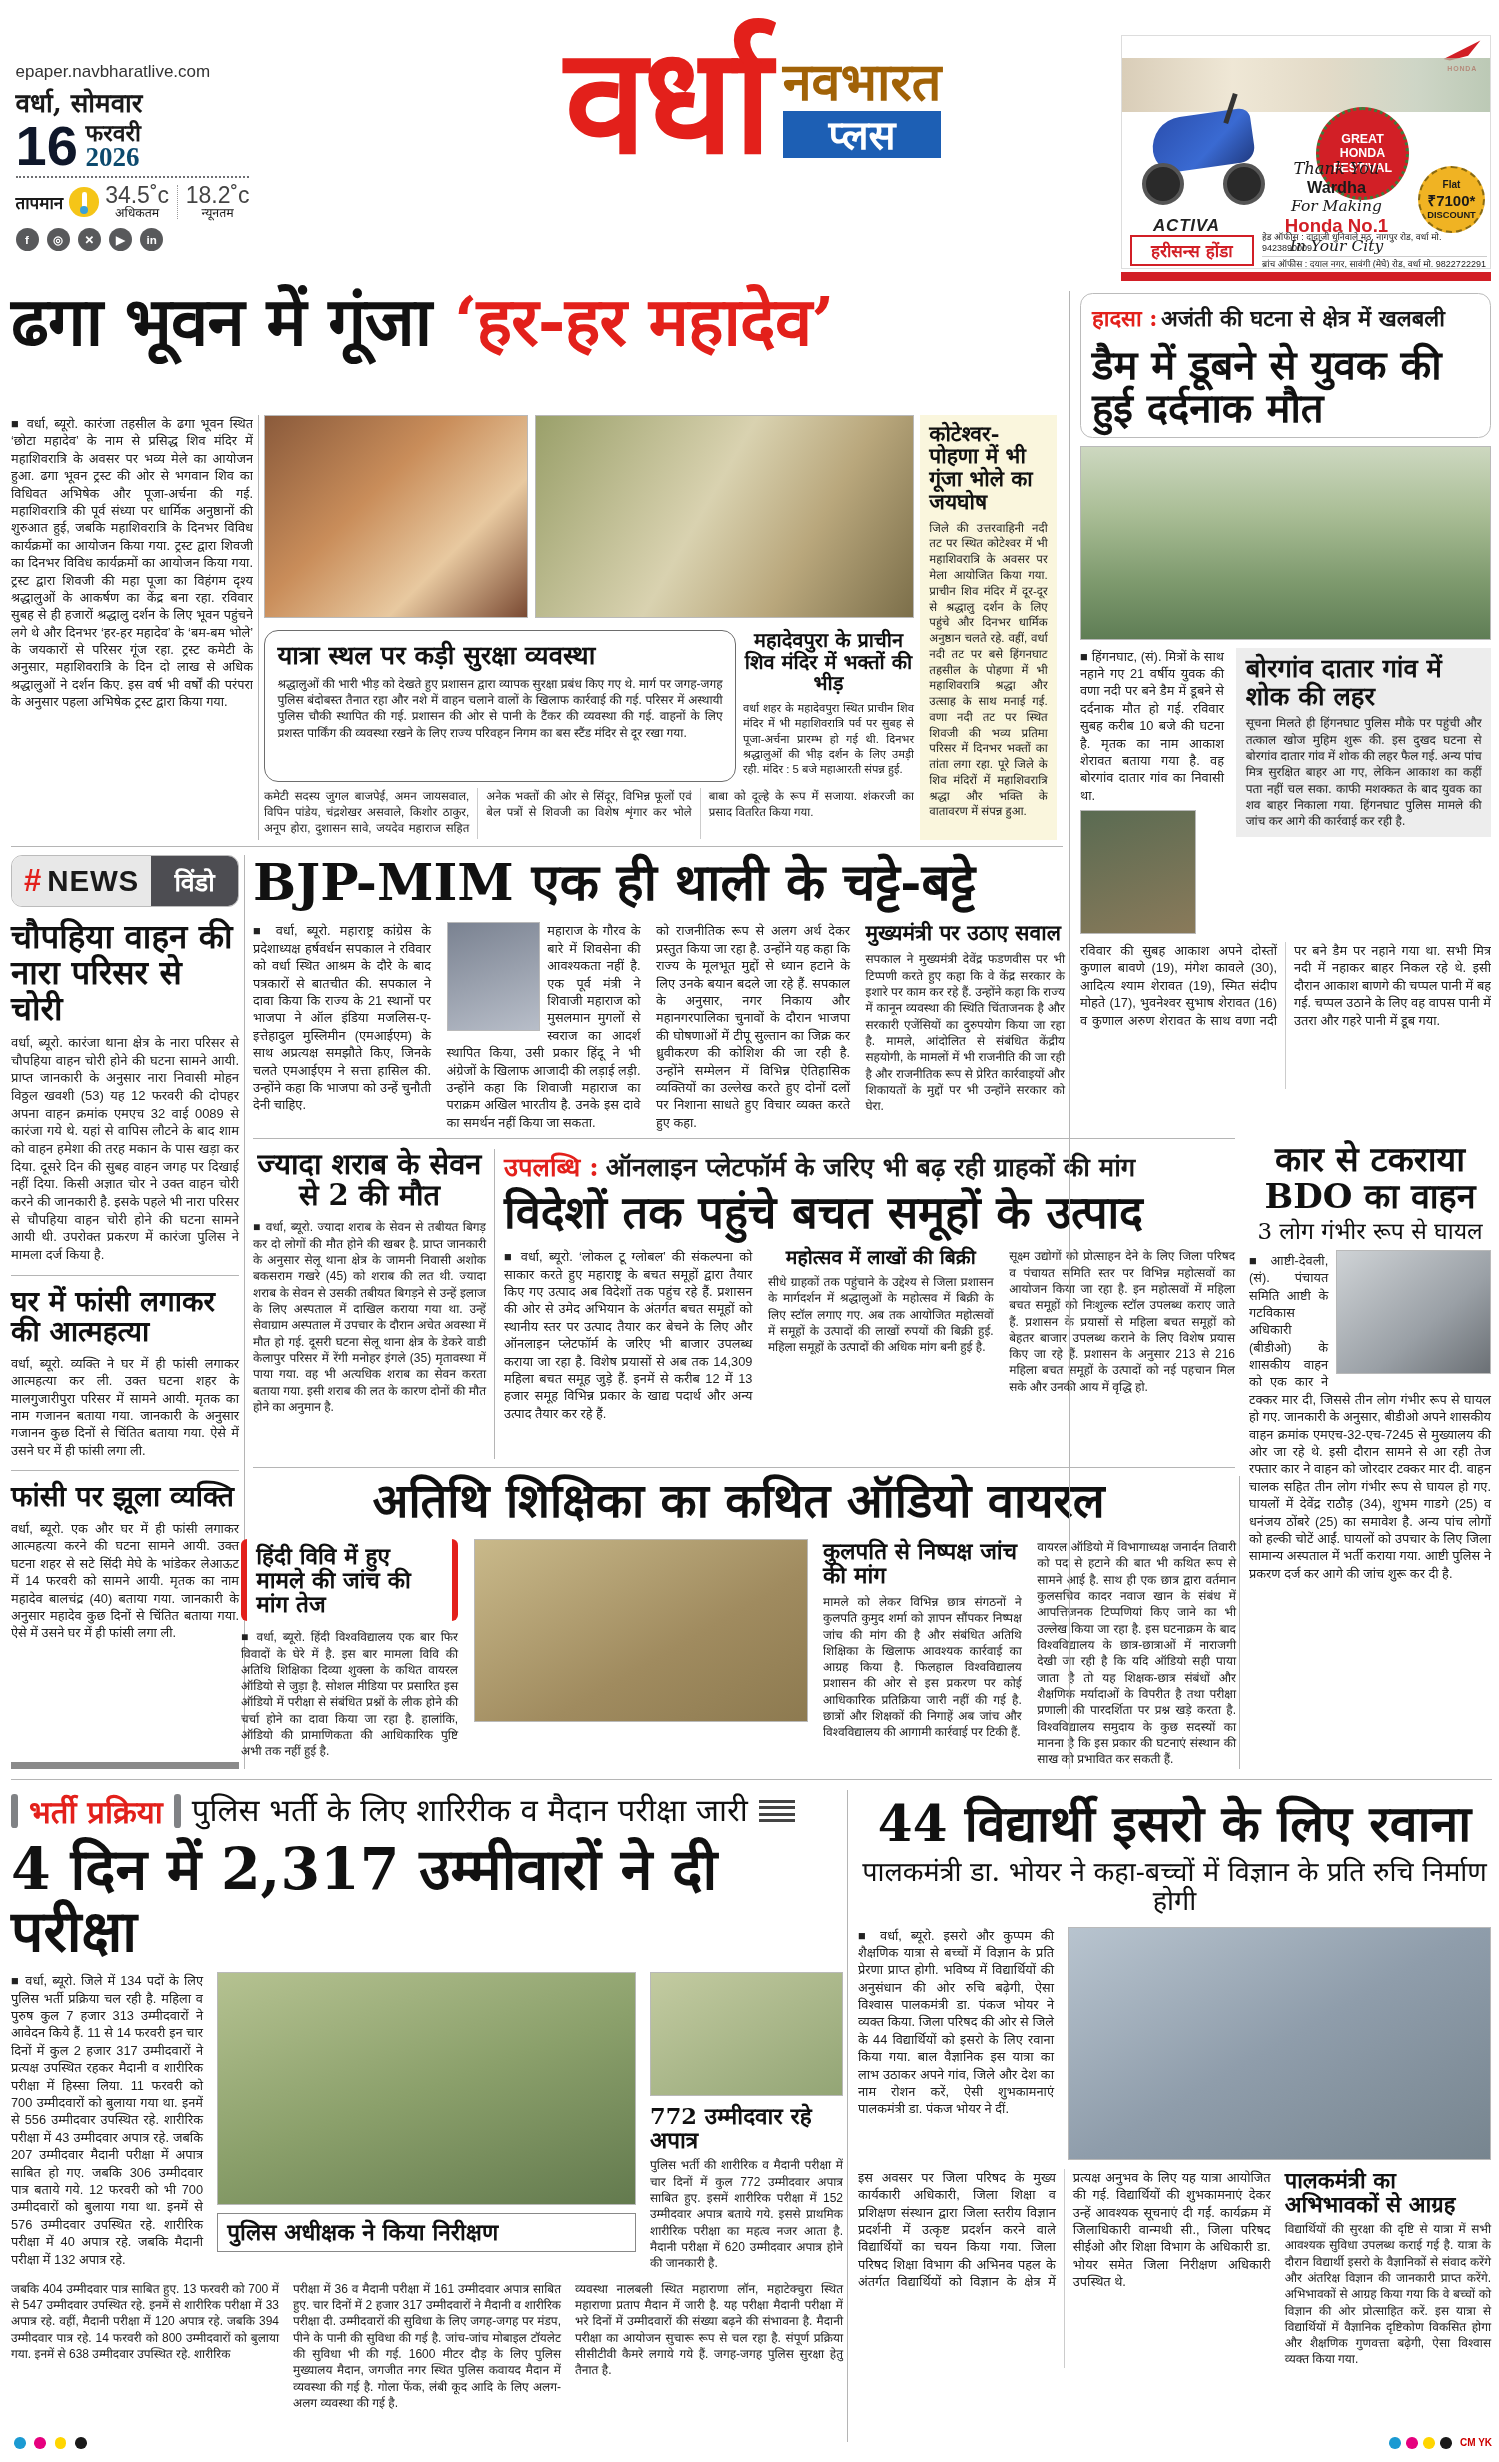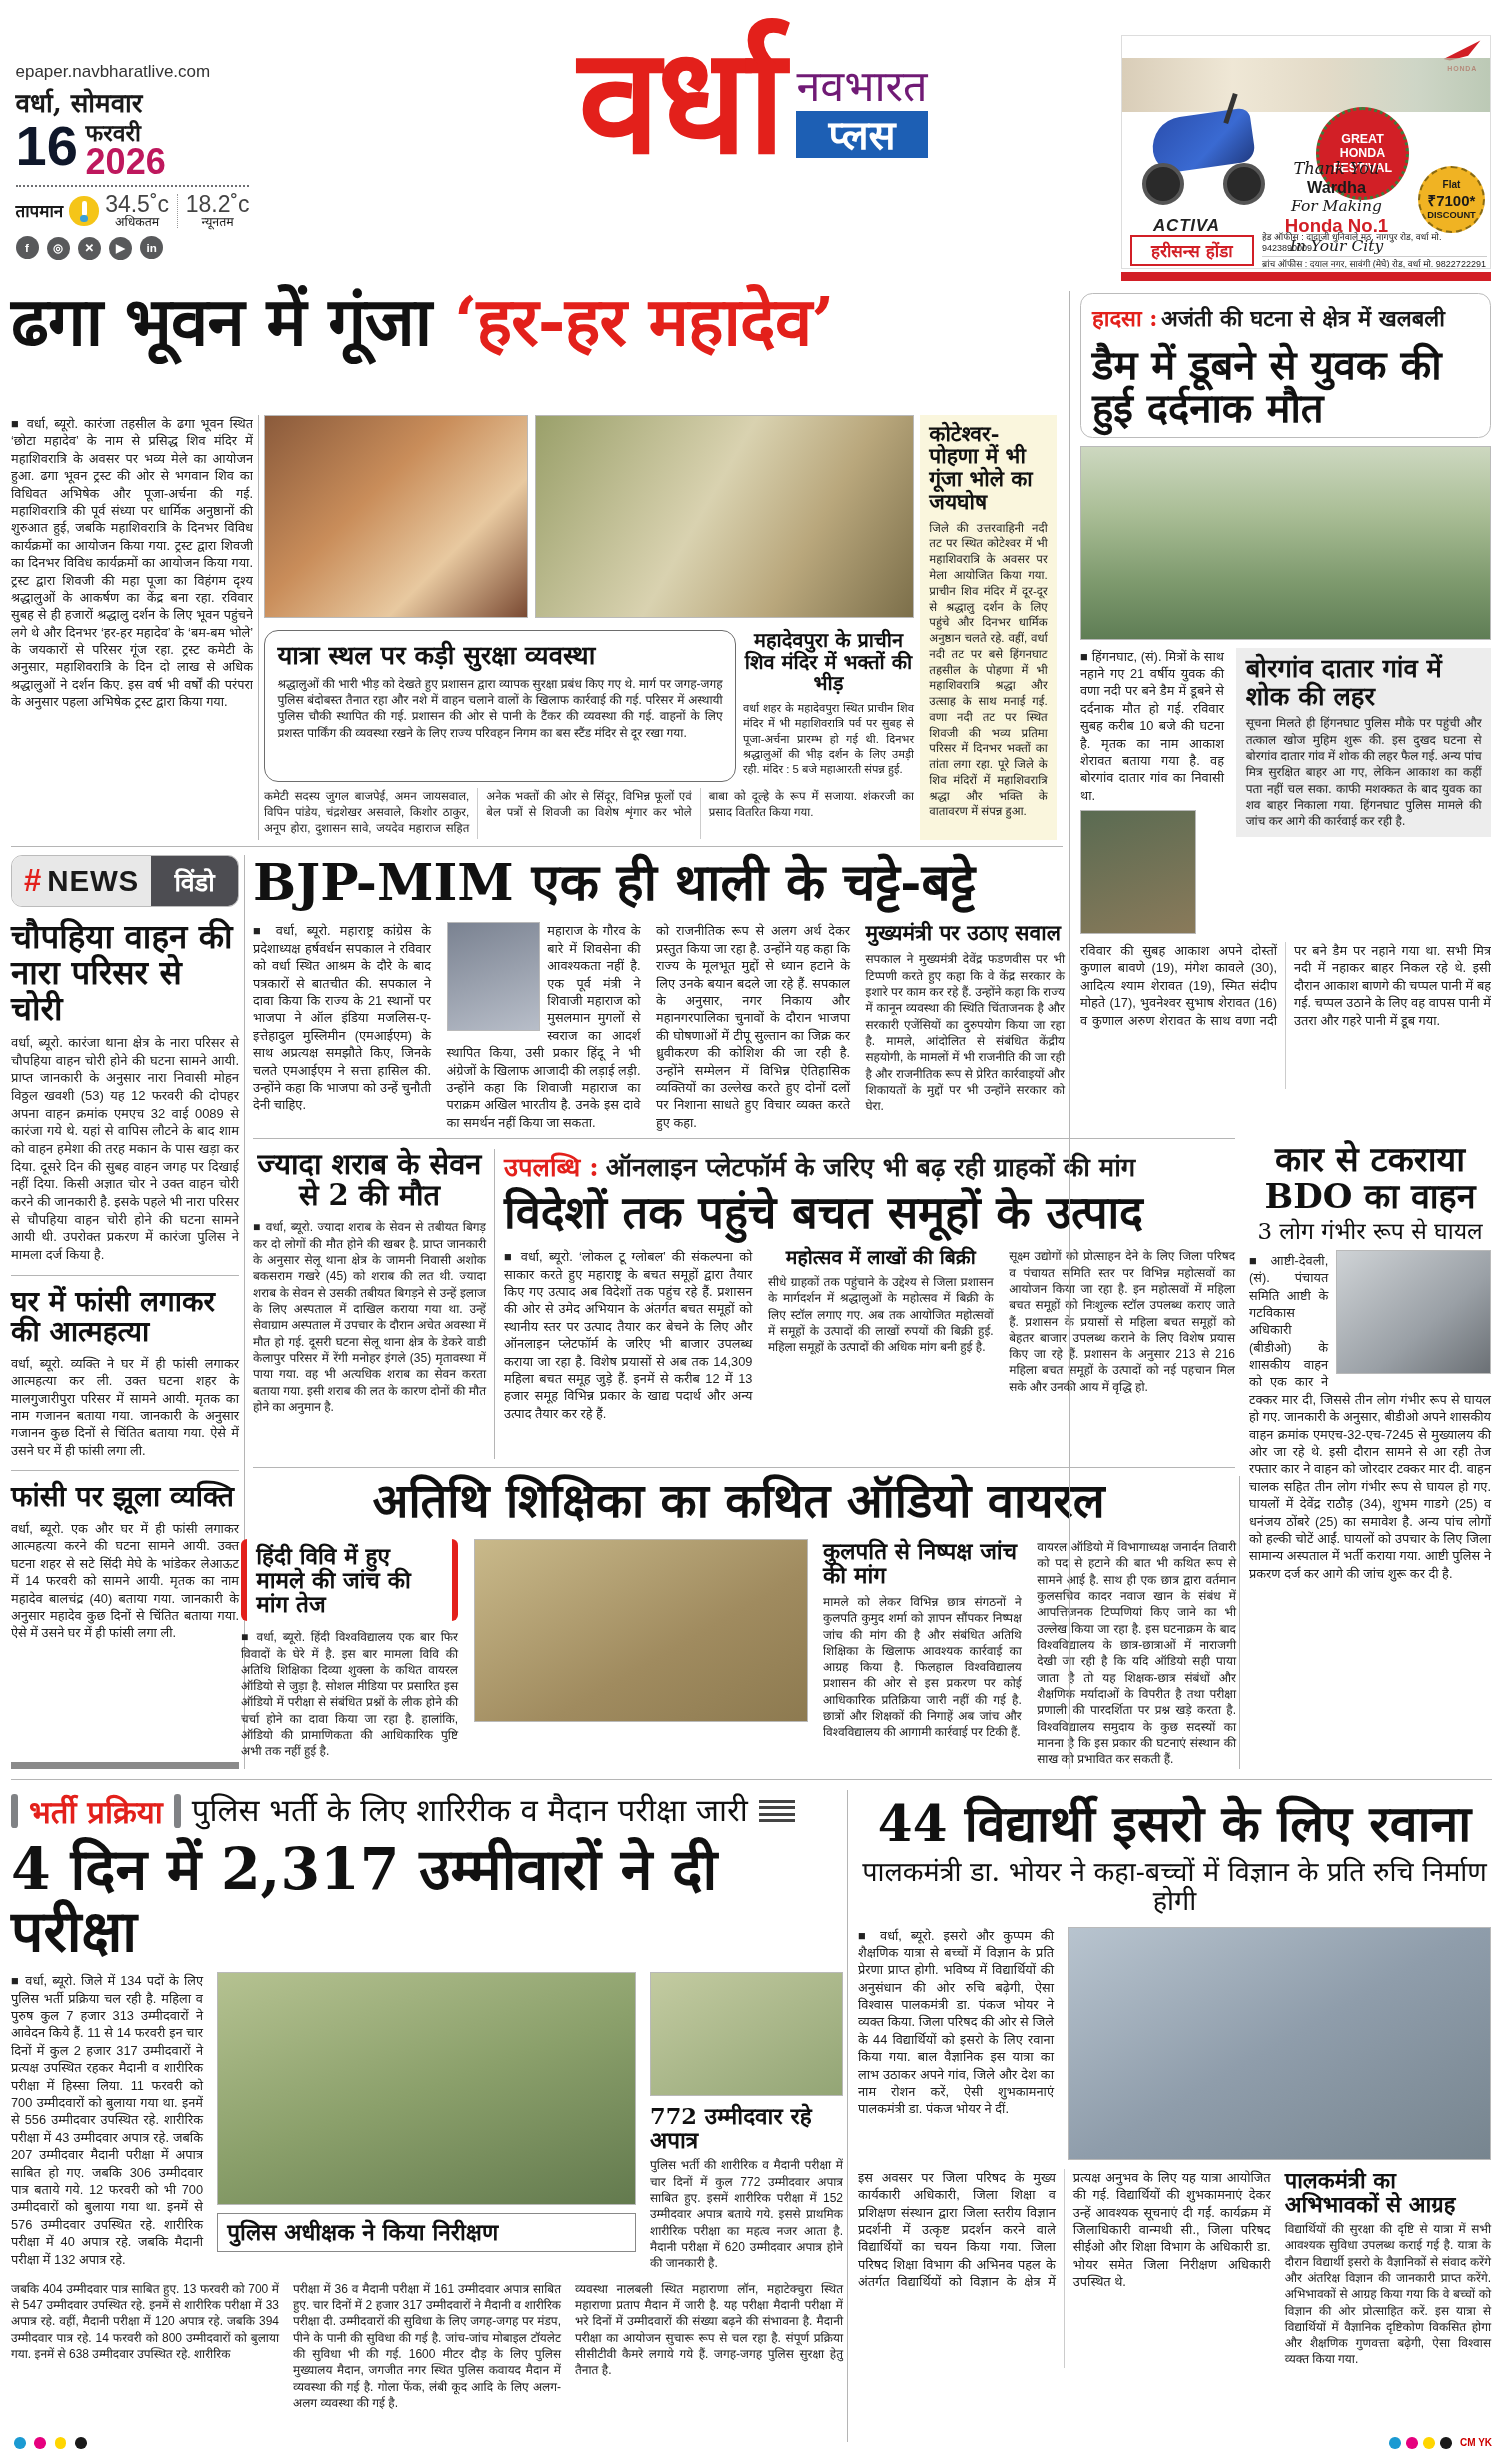--- a/index.html
+++ b/index.html
@@ -27,21 +27,21 @@
 
 <div class="page">
 
   <div class="abs" style="left:15.5px;top:62px;width:248px;height:206px;">
     <div style="font-size:17px;color:#333;">epaper.navbharatlive.com</div>
     <div style="font-family:'DejaVu Serif',serif;font-weight:700;font-size:26px;margin-top:1.6px;">वर्धा, सोमवार</div>
     <div style="display:flex;align-items:flex-start;margin-top:1.6px;">
       <span style="font-size:56px;font-weight:700;color:#0f172a;line-height:0.9;">16</span>
       <span style="margin-left:7.8px;">
         <div style="font-family:'DejaVu Serif',serif;font-weight:700;font-size:23px;line-height:1;">फरवरी</div>
-        <div style="font-size:36px;font-weight:700;color:#be185d;line-height:1;">2026</div>
+        <div style="font-size:27px;font-weight:700;color:#0c4a6e;line-height:1;font-family:Liberation Serif, serif;">2026</div>
       </span>
     </div>
     <div class="dotline" style="margin-top:4.7px;width:233px;"></div>
     <div style="display:flex;align-items:center;margin-top:6.2px;">
       <span style="font-family:'DejaVu Serif',serif;font-weight:700;font-size:17px;">तापमान</span>
       <span style="display:inline-block;width:29.5px;height:29.5px;border-radius:50%;background:#f5c518;margin:0 6.2px;position:relative;">
         <span style="position:absolute;left:12.4px;top:4.7px;width:4.7px;height:15.5px;background:#fff;border-radius:2.3px;"></span>
         <span style="position:absolute;left:11px;top:18.6px;width:7.8px;height:7.8px;background:#3aa0d8;border-radius:50%;"></span>
       </span>
       <span style="line-height:1;">
@@ -60,21 +60,21 @@
       <span class="soc">✕</span>
       <span class="soc">▶</span>
       <span class="soc">in</span>
     </div>
   </div>
 
   <div class="abs" style="left:431px;top:31px;width:644px;height:225px;">
     <div style="display:flex;align-items:flex-end;justify-content:center;">
       <span style="font-family:'DejaVu Serif',serif;font-weight:700;font-size:147px;line-height:0.95;color:#e3201b;letter-spacing:-3.1px;">वर्धा</span>
       <span style="margin-left:14px;margin-bottom:12.4px;text-align:center;">
-        <div style="font-family:'DejaVu Serif',serif;font-weight:400;font-size:43px;line-height:1;color:#701a75;">नवभारत</div>
+        <div style="font-family:'DejaVu Serif',serif;font-weight:700;font-size:52px;line-height:1;color:#a16207;">नवभारत</div>
         <div style="font-family:'DejaVu Serif',serif;font-weight:700;font-size:40px;line-height:1.1;color:#fff;background:#1d5fb4;padding:1.6px 14px;margin-top:3.1px;">प्लस</div>
       </span>
     </div>
   </div>
 
   <div class="abs" style="left:1121px;top:35px;width:370px;height:234px;border:0.8px solid #ddd;background:#fff;overflow:hidden;">
     <div class="abs" style="right:7.8px;top:3.1px;text-align:center;">
       <svg width="40" height="23" viewBox="0 0 52 30">
           <path d="M2 26 L50 2 L34 22 L10 28 Z" fill="#d21f26"></path>
         </svg>

